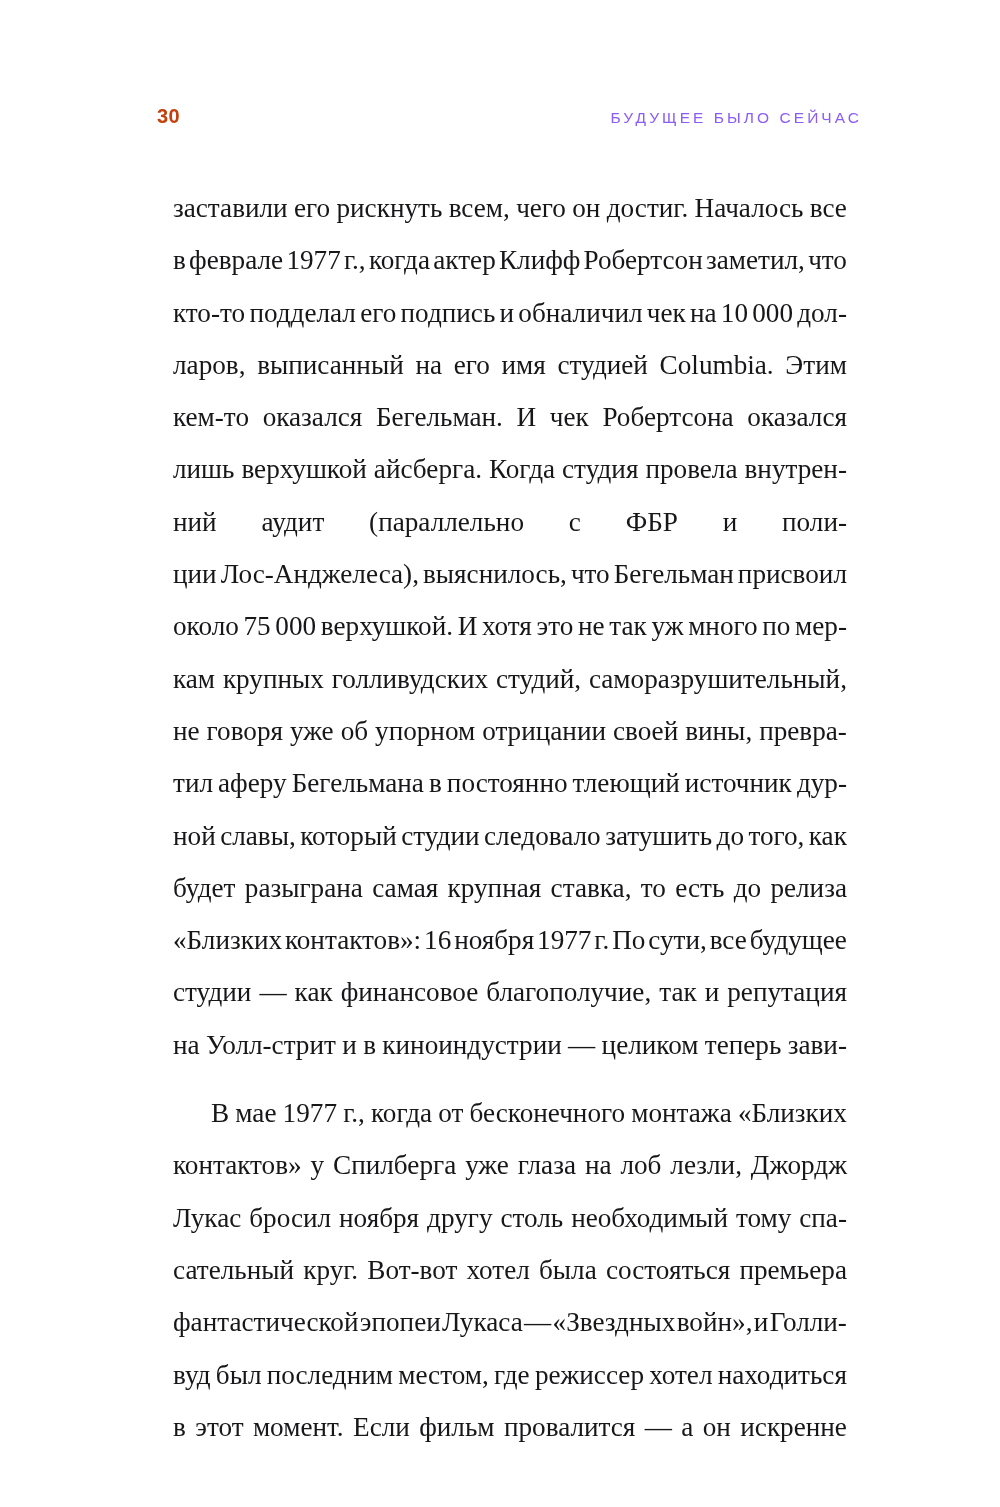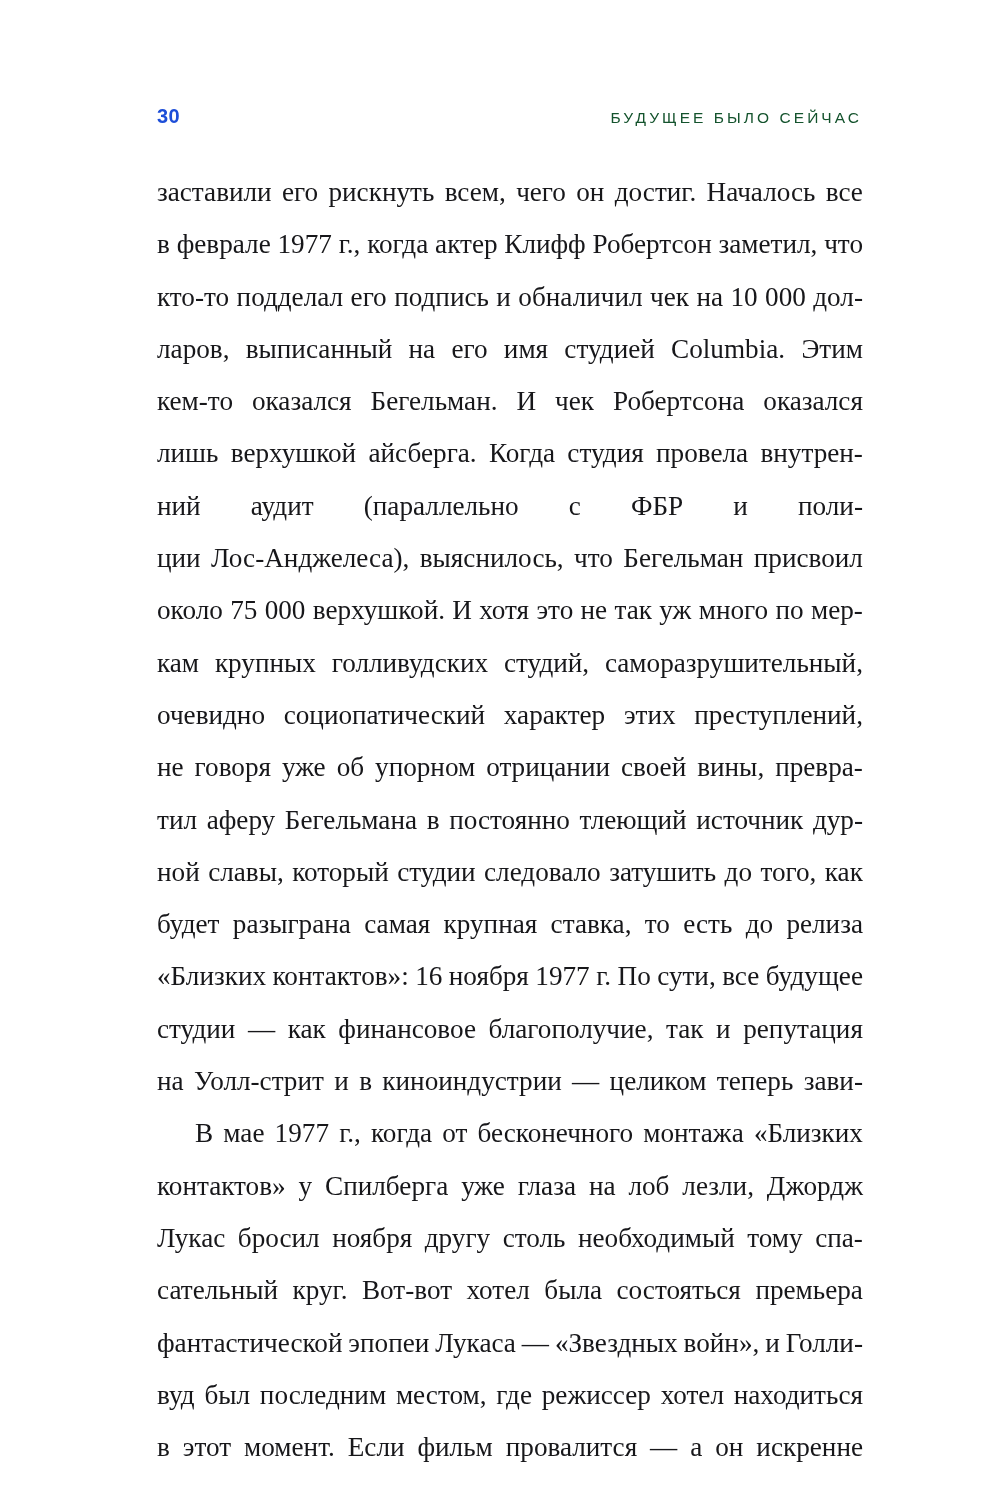--- a/index.html
+++ b/index.html
@@ -33,44 +33,44 @@
     height: 30px;
     display: flex;
     align-items: baseline;
     justify-content: space-between;
   }
   .folio {
     font-family: "Liberation Sans", "DejaVu Sans", sans-serif;
     font-weight: 700;
     font-size: 20px;
     letter-spacing: 0.4px;
-    color: #1d4ed8;
+    color: #c2410c;
     line-height: 1;
   }
   .running-head {
     font-family: "Liberation Sans", "DejaVu Sans", sans-serif;
     font-weight: 300;
     font-size: 15.5px;
     letter-spacing: 3.05px;
-    color: #14532d;
+    color: #8b5cf6;
     text-transform: uppercase;
     line-height: 1;
     white-space: nowrap;
   }
 
   
   .text-block {
     position: absolute;
     left: 157px;
     top: 166px;
     width: 706px;
   }
 
   .para {
-    margin: 0;
+    margin: 16px;
     font-size: 27.2px;
     line-height: 52.3px;
     color: #17171a;
   }
 
   
   .ln {
     display: block;
     white-space: nowrap;
   }
@@ -198,27 +198,20 @@
           <span>мер-</span>
         </span>
         <span class="ln just">
           <span>кам</span>
           <span>крупных</span>
           <span>голливудских</span>
           <span>студий,</span>
           <span>саморазрушительный,</span>
         </span>
         <span class="ln just">
-          <span>очевидно</span>
-          <span>социопатический</span>
-          <span>характер</span>
-          <span>этих</span>
-          <span>преступлений,</span>
-        </span>
-        <span class="ln just">
           <span>не</span>
           <span>говоря</span>
           <span>уже</span>
           <span>об</span>
           <span>упорном</span>
           <span>отрицании</span>
           <span>своей</span>
           <span>вины,</span>
           <span>превра-</span>
         </span>

